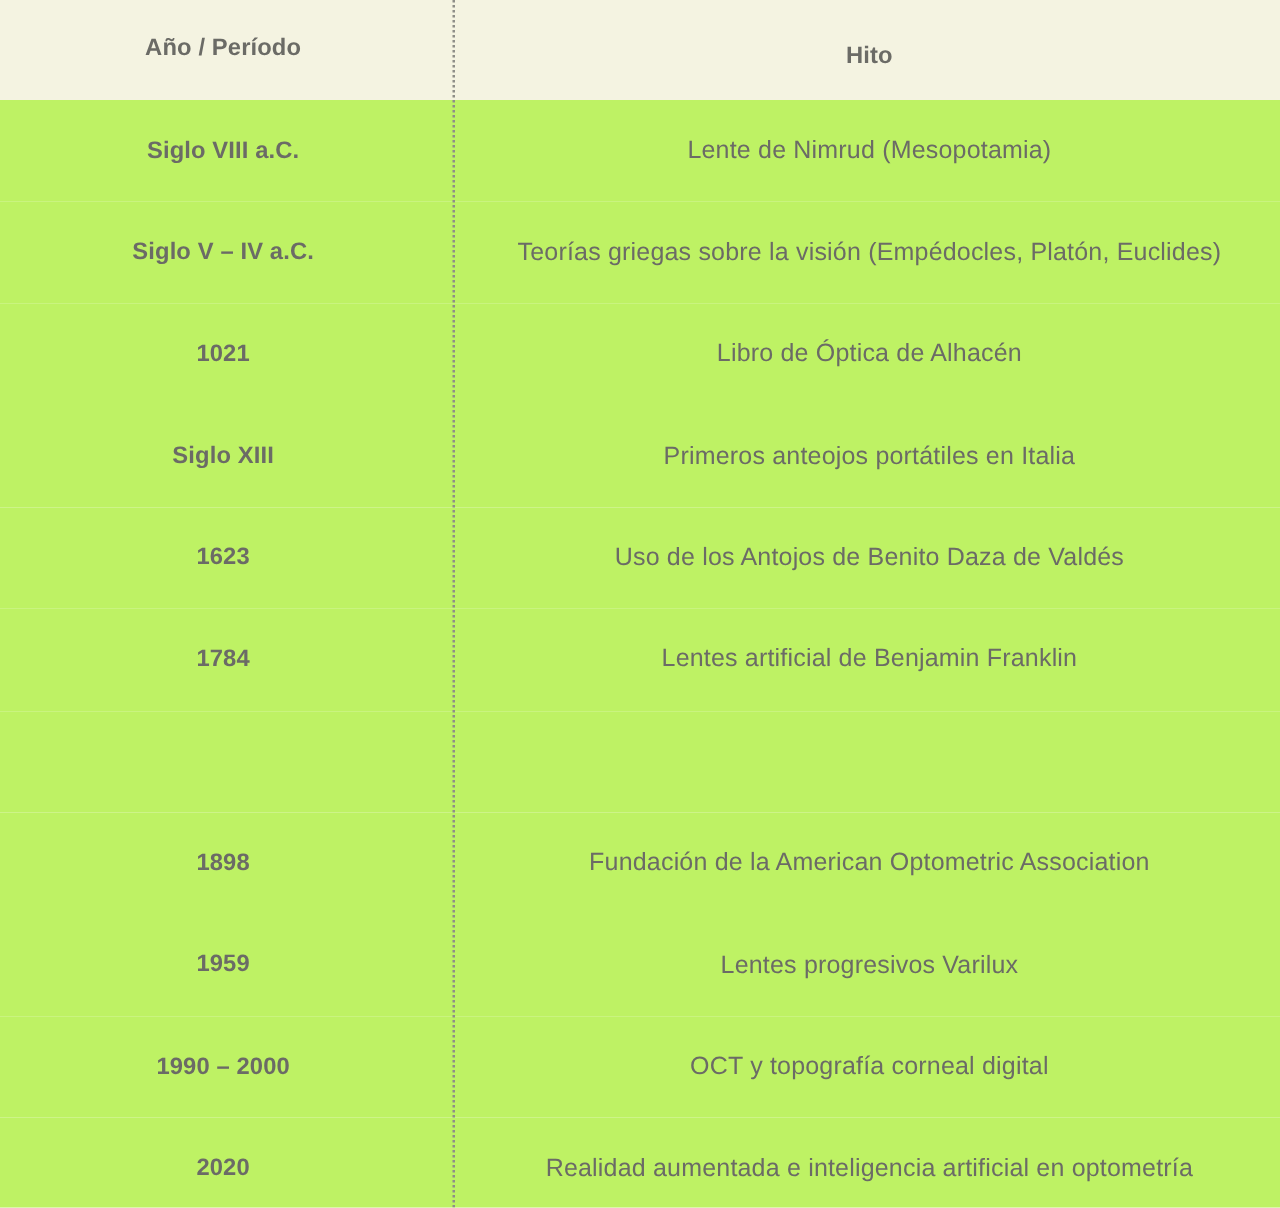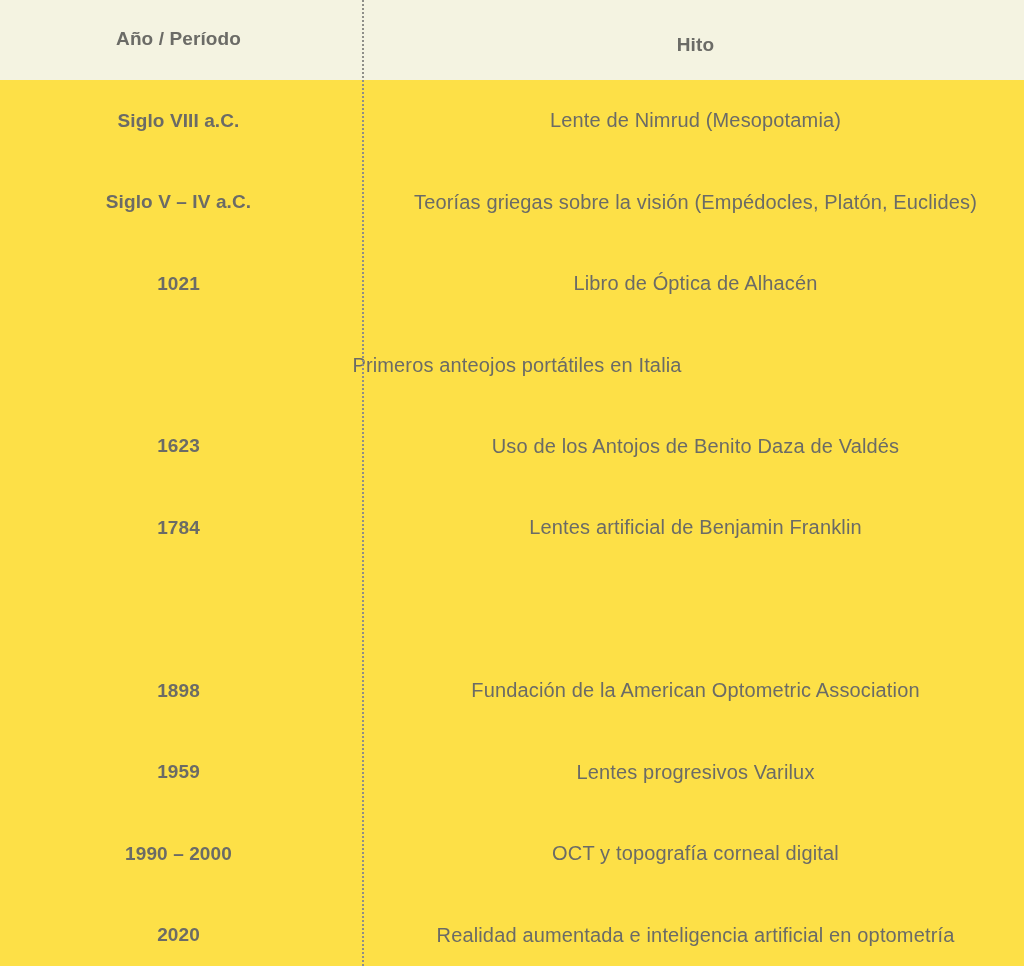--- a/index.html
+++ b/index.html
@@ -18,21 +18,21 @@
       color: #6B6B66;
     }
     .header-row {
       display: flex;
       height: 80px;
       background: #F4F3E1;
     }
     .body-row {
       display: flex;
       height: 81.45px;
-      background: #fde047;
+      background: #bef264;
     }
     .col-year {
       width: 357px;
       display: flex;
       align-items: center;
       justify-content: center;
       font-weight: bold;
       font-size: 19px;
       letter-spacing: 0.1px;
     }
@@ -76,20 +76,21 @@
   </div>
   <div class="body-row">
     <div class="col-year">Siglo V – IV a.C.</div>
     <div class="col-hito">Teorías griegas sobre la visión (Empédocles, Platón, Euclides)</div>
   </div>
   <div class="body-row">
     <div class="col-year">1021</div>
     <div class="col-hito">Libro de Óptica de Alhacén</div>
   </div>
   <div class="body-row">
+    <div class="col-year">Siglo XIII</div>
     <div class="col-hito">Primeros anteojos portátiles en Italia</div>
   </div>
   <div class="body-row">
     <div class="col-year">1623</div>
     <div class="col-hito">Uso de los Antojos de Benito Daza de Valdés</div>
   </div>
   <div class="body-row">
     <div class="col-year">1784</div>
     <div class="col-hito">Lentes artificial de Benjamin Franklin</div>
   </div>

